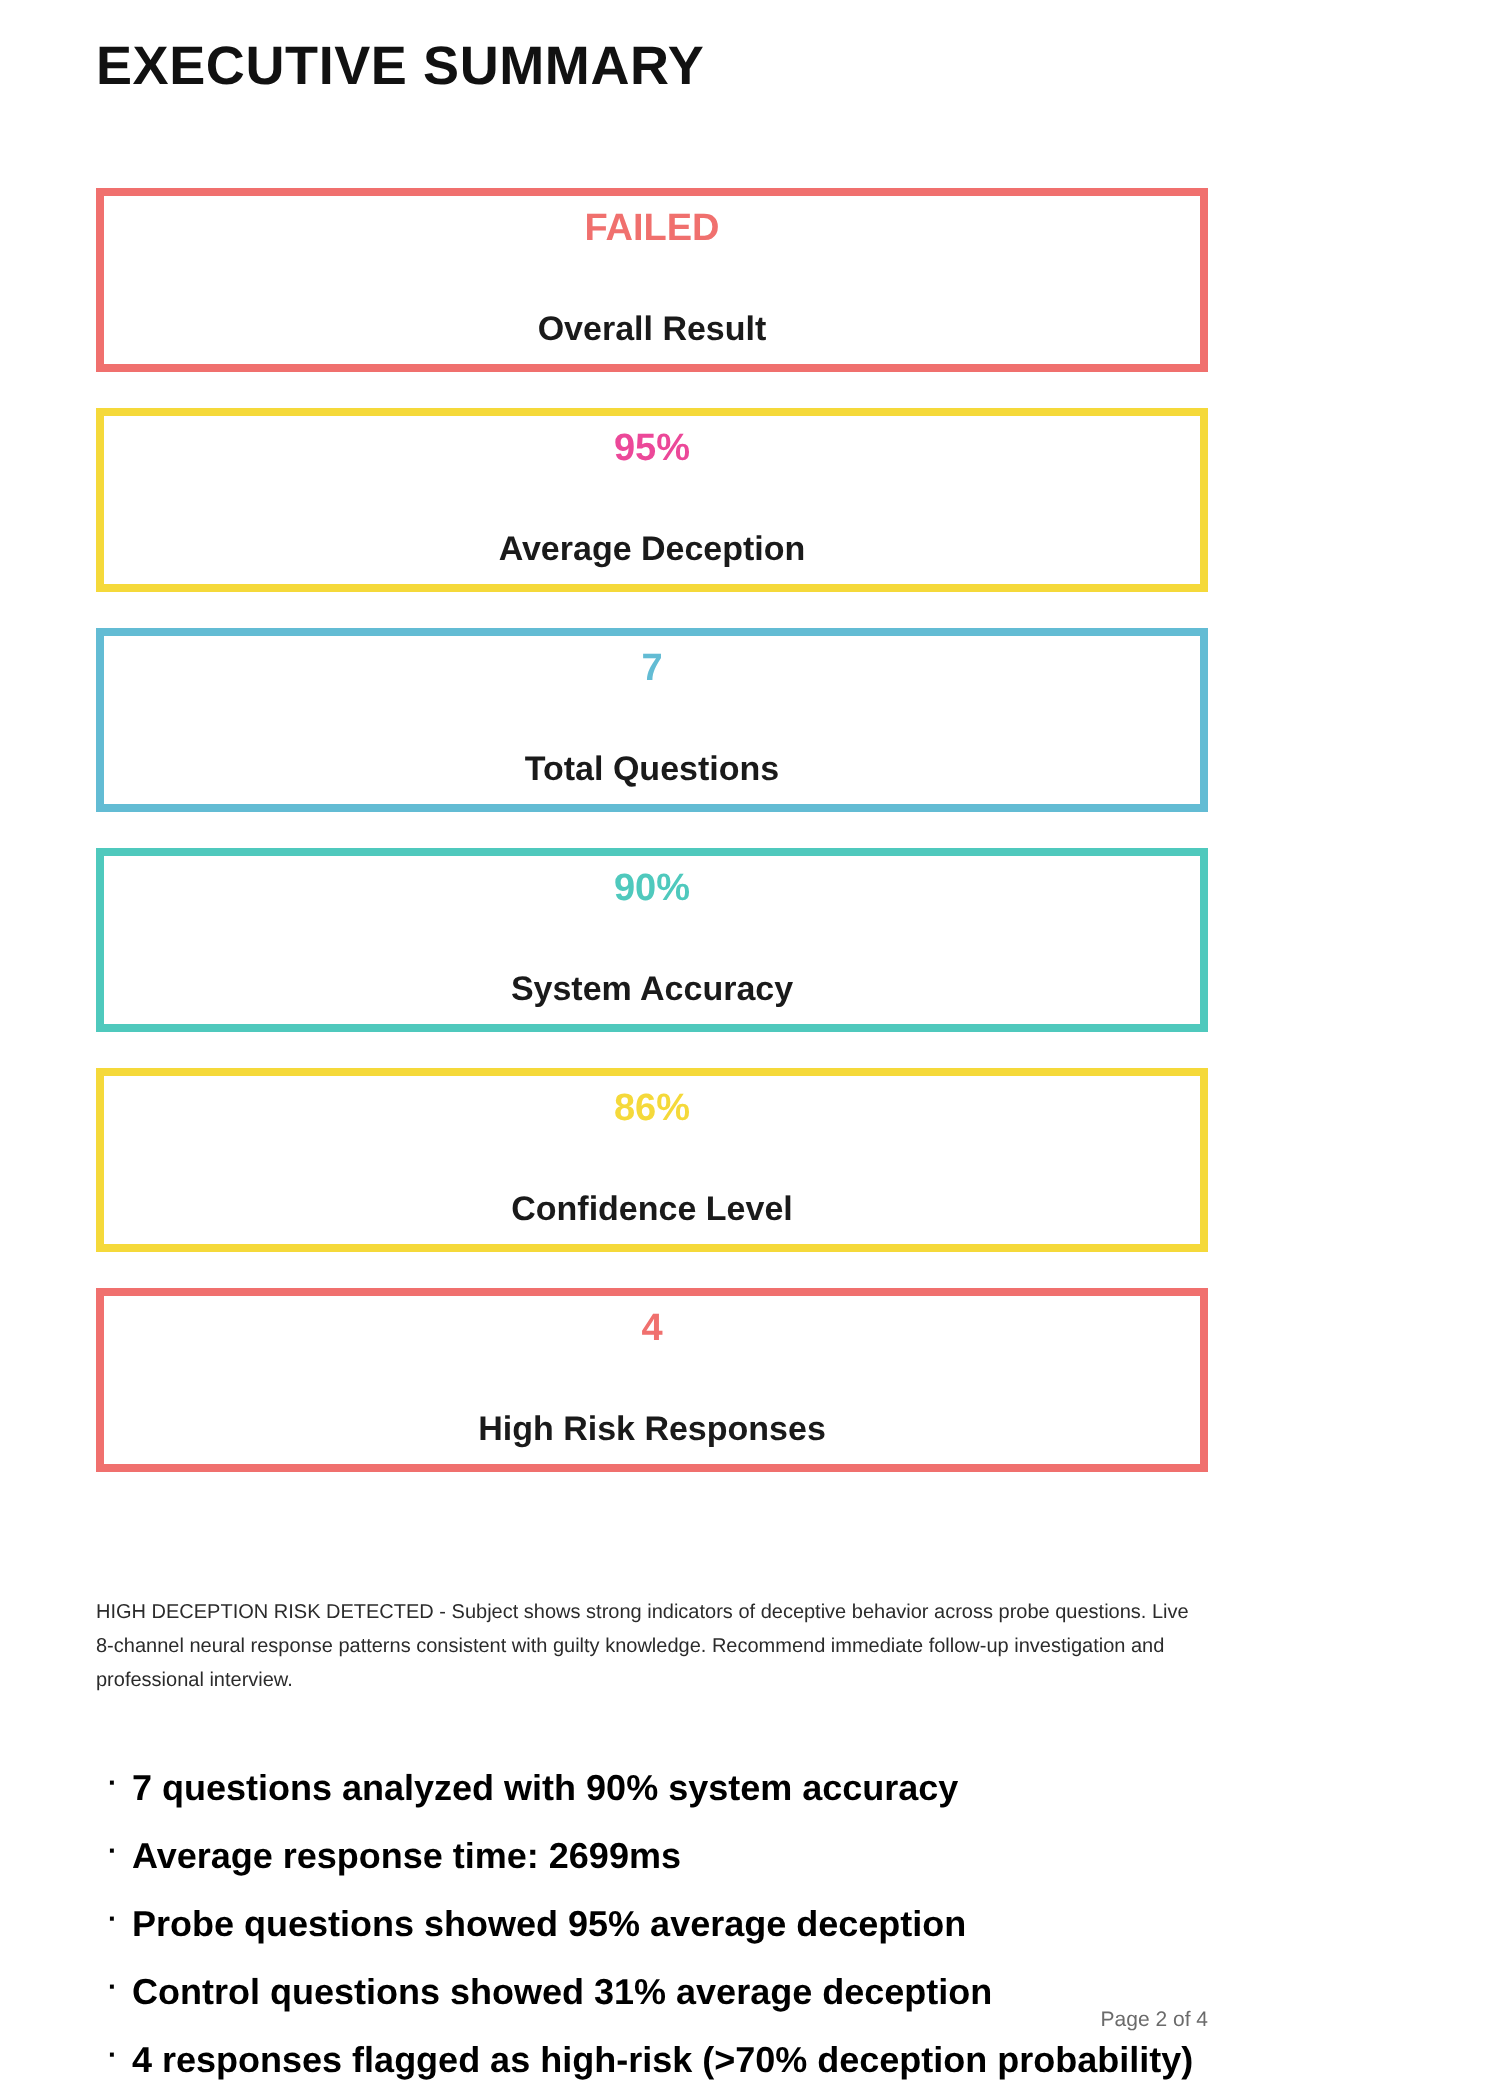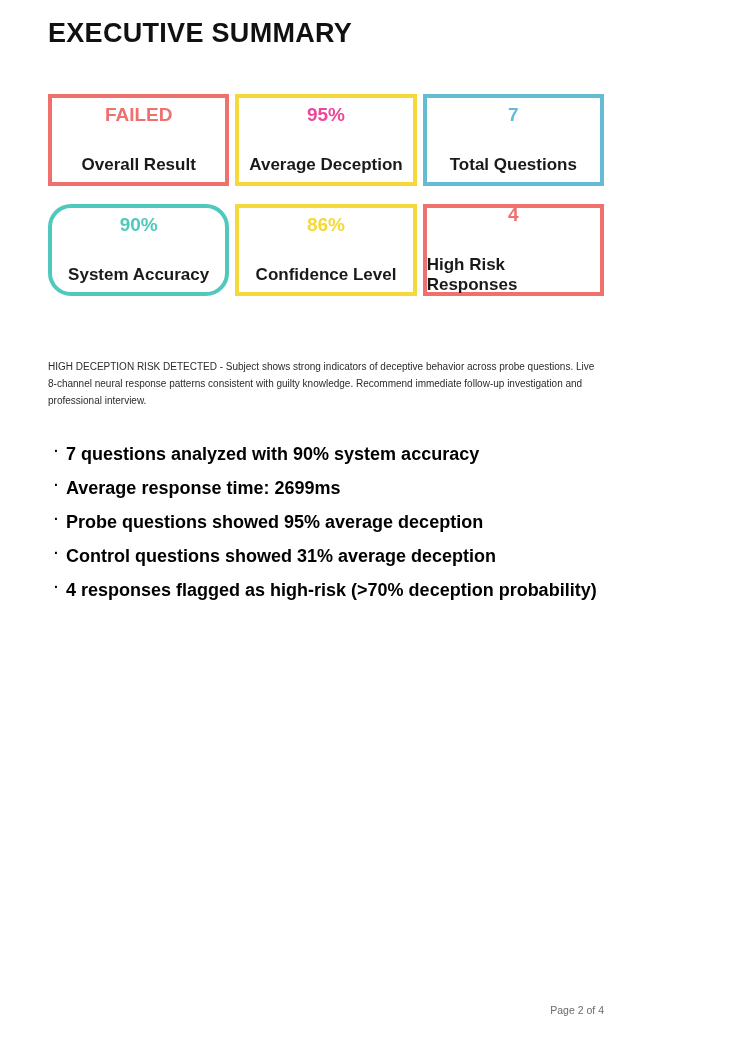--- a/index.html
+++ b/index.html
@@ -27,21 +27,21 @@
     margin: 0;
     padding-top: 18px;
     font-size: 27px;
     font-weight: bold;
     letter-spacing: 0.3px;
     color: #111111;
   }
   .metrics-grid {
     margin-top: 45px;
     display: grid;
-    grid-template-columns: repeat(3, 1fr);
+    grid-template-columns: repeat(1, 1fr);
     gap: 18px 6px;
   }
   .metric-card {
     box-sizing: border-box;
     height: 92px;
     border: 4px solid #cccccc;
     background: #ffffff;
     display: flex;
     flex-direction: column;
     align-items: center;
@@ -119,21 +119,21 @@
       <div class="metric-label">Overall Result</div>
     </div>
     <div class="metric-card" style="border-color: rgb(245, 217, 58);">
       <div class="metric-value" style="color: #ec4899;">95%</div>
       <div class="metric-label">Average Deception</div>
     </div>
     <div class="metric-card" style="border-color: rgb(99, 188, 212);">
       <div class="metric-value" style="color: rgb(99, 188, 212);">7</div>
       <div class="metric-label">Total Questions</div>
     </div>
-    <div class="metric-card" style="border-color: rgb(79, 201, 189); border-radius: 23px;">
+    <div class="metric-card" style="border-color: rgb(79, 201, 189);">
       <div class="metric-value" style="color: rgb(79, 201, 189);">90%</div>
       <div class="metric-label">System Accuracy</div>
     </div>
     <div class="metric-card" style="border-color: rgb(245, 217, 58);">
       <div class="metric-value" style="color: rgb(245, 217, 58);">86%</div>
       <div class="metric-label">Confidence Level</div>
     </div>
     <div class="metric-card" style="border-color: rgb(240, 112, 110);">
       <div class="metric-value" style="color: rgb(240, 112, 110);">4</div>
       <div class="metric-label">High Risk Responses</div>

